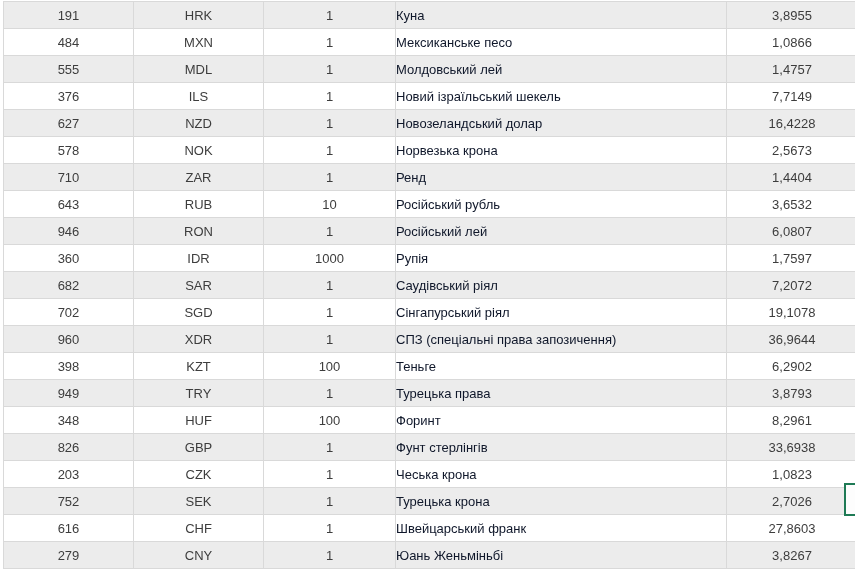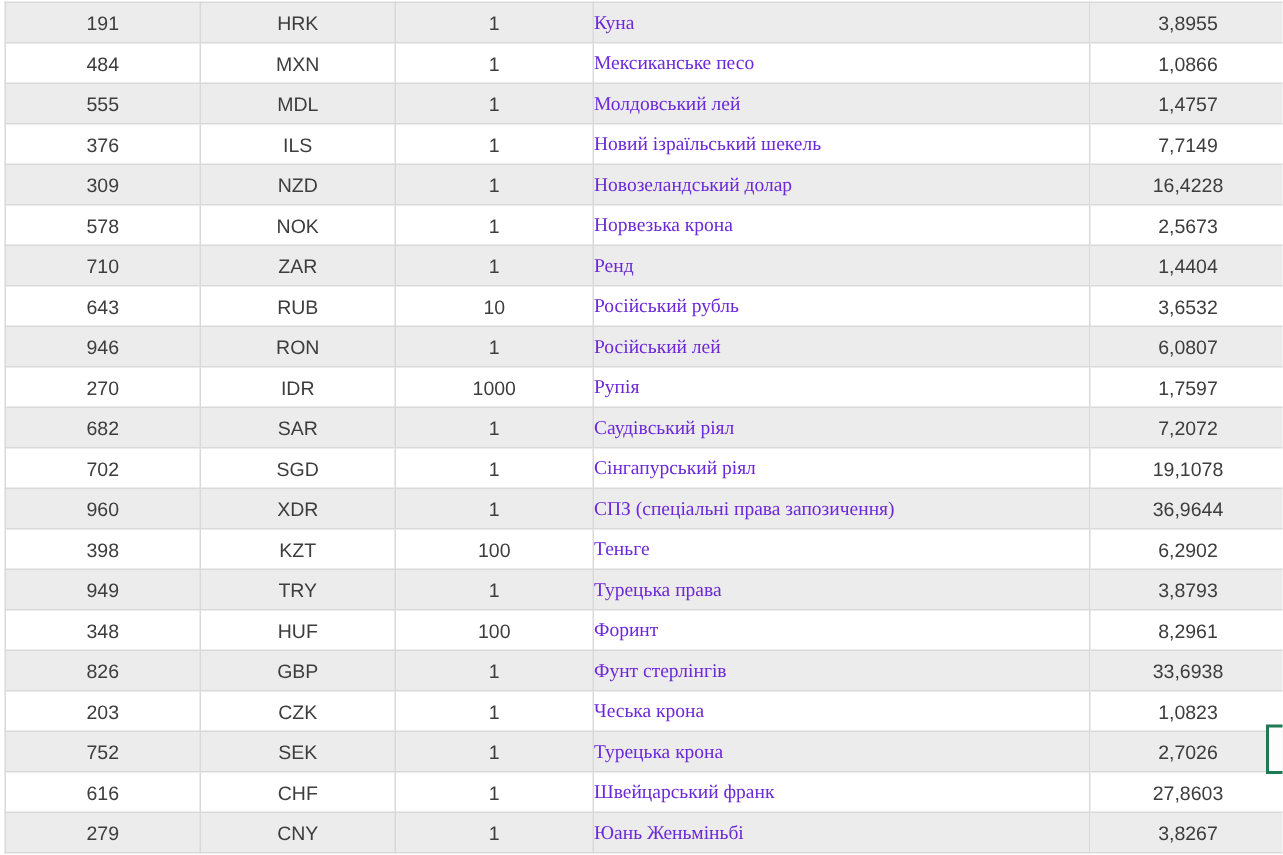--- a/index.html
+++ b/index.html
@@ -35,24 +35,23 @@
     overflow: hidden;
   }
   tr.row-odd td { background-color: #ececec; }
   tr.row-even td { background-color: #ffffff; }
   td.c-center { text-align: center; }
   td.c-name {
     text-align: left;
     padding-left: 8px;
   }
   td.c-name a {
-    color: #6d28d9;
+    color: #0f172a;
     text-decoration: none;
     cursor: pointer;
-    font-family: Liberation Serif, serif;
   }
   .partial-box {
     position: absolute;
     left: 844px;
     top: 483px;
     width: 30px;
     height: 33px;
     box-sizing: border-box;
     border: 2px solid #1e7a55;
     background: #fdfdfd;
@@ -93,21 +92,21 @@
     <td class="c-center">1,4757</td>
   </tr>
         <tr class="row-even">
     <td class="c-center">376</td>
     <td class="c-center">ILS</td>
     <td class="c-center">1</td>
     <td class="c-name"><a>Новий ізраїльський шекель</a></td>
     <td class="c-center">7,7149</td>
   </tr>
         <tr class="row-odd">
-    <td class="c-center">309</td>
+    <td class="c-center">627</td>
     <td class="c-center">NZD</td>
     <td class="c-center">1</td>
     <td class="c-name"><a>Новозеландський долар</a></td>
     <td class="c-center">16,4228</td>
   </tr>
         <tr class="row-even">
     <td class="c-center">578</td>
     <td class="c-center">NOK</td>
     <td class="c-center">1</td>
     <td class="c-name"><a>Норвезька крона</a></td>
@@ -128,21 +127,21 @@
     <td class="c-center">3,6532</td>
   </tr>
         <tr class="row-odd">
     <td class="c-center">946</td>
     <td class="c-center">RON</td>
     <td class="c-center">1</td>
     <td class="c-name"><a>Російський лей</a></td>
     <td class="c-center">6,0807</td>
   </tr>
         <tr class="row-even">
-    <td class="c-center">270</td>
+    <td class="c-center">360</td>
     <td class="c-center">IDR</td>
     <td class="c-center">1000</td>
     <td class="c-name"><a>Рупія</a></td>
     <td class="c-center">1,7597</td>
   </tr>
         <tr class="row-odd">
     <td class="c-center">682</td>
     <td class="c-center">SAR</td>
     <td class="c-center">1</td>
     <td class="c-name"><a>Саудівський ріял</a></td>

